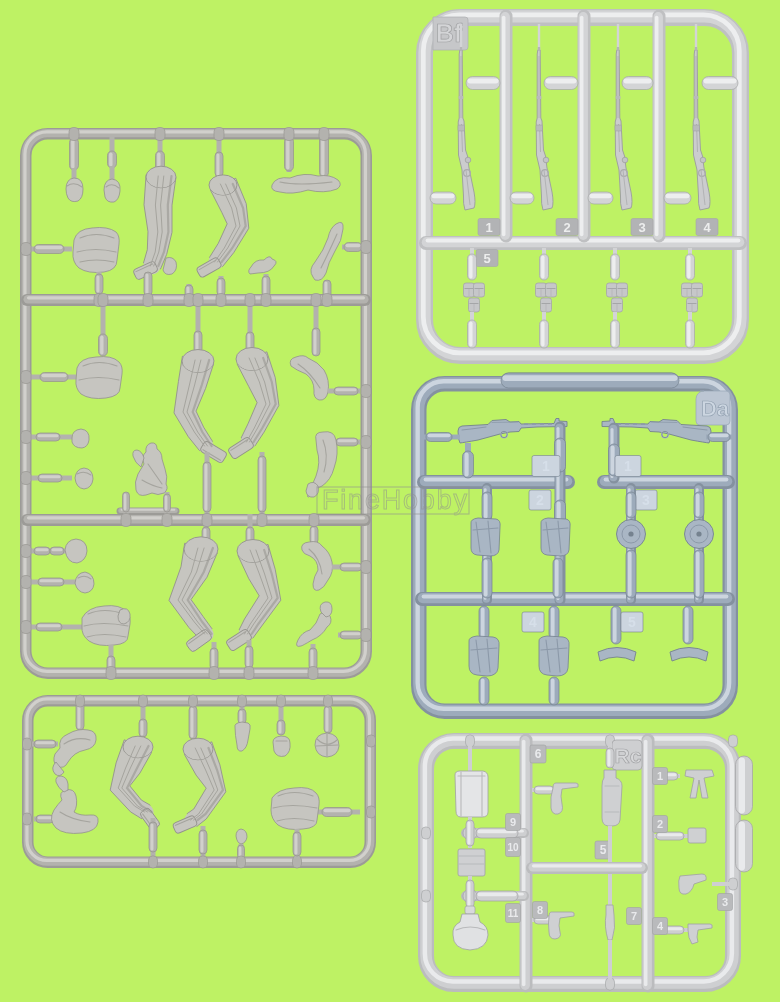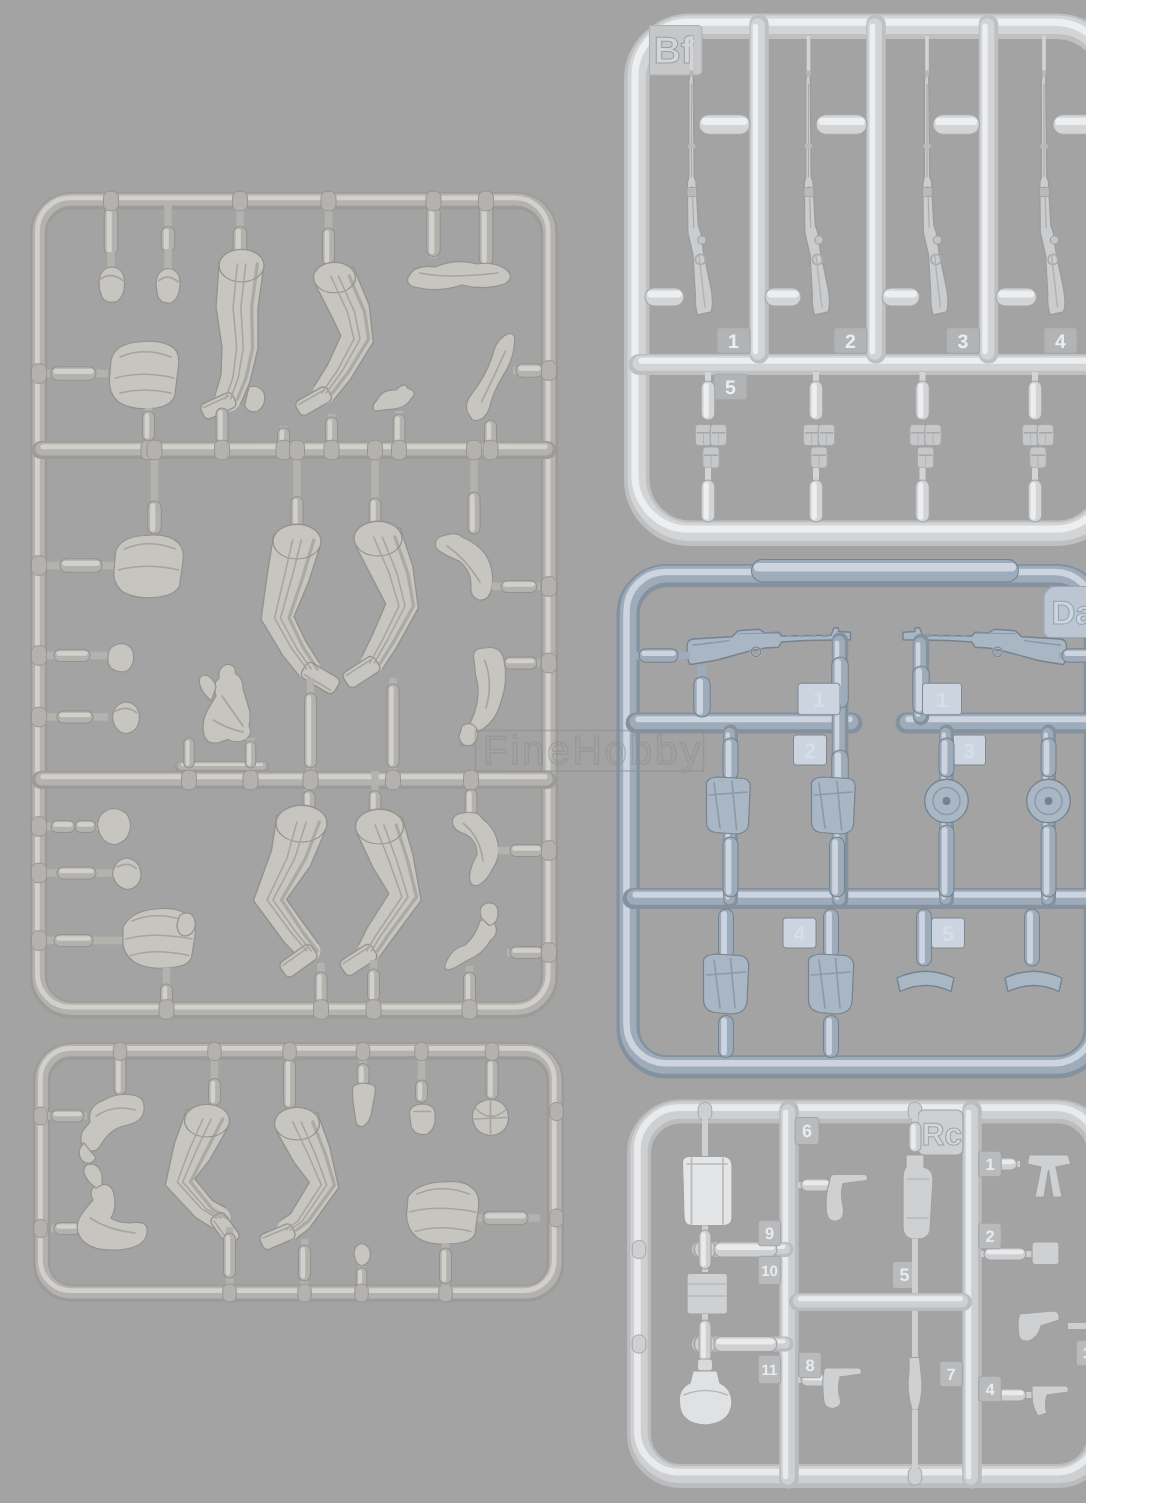--- a/index.html
+++ b/index.html
@@ -1,16 +1,16 @@
 <!DOCTYPE html>
 <html><head>
 <meta charset="utf-8">
 <style>
 html,body{margin:0;padding:0;background:#ffffff;}
-#page{position:relative;width:724px;height:1002px;background:#a3a3a3;overflow:hidden;
+#page{position:relative;width:780px;height:1002px;background:#bef264;overflow:hidden;
 font-family:"Liberation Sans",sans-serif;}
 </style>
 </head>
 <body>
 <div id="page">
 <svg width="780" height="1002" viewBox="0 0 780 1002">
 
 <rect x="25.75" y="133.75" width="340.5" height="539.5" rx="22" fill="none" stroke="#9c9b97" stroke-width="11.5"></rect>
       <rect x="25.75" y="133.06" width="340.5" height="539.5" rx="22" fill="none" stroke="#b3b2ae" stroke-width="8.28"></rect>
       <rect x="24.945" y="131.91" width="340.5" height="539.5" rx="22" fill="none" stroke="#d1d0cc" stroke-width="3.22"></rect>

